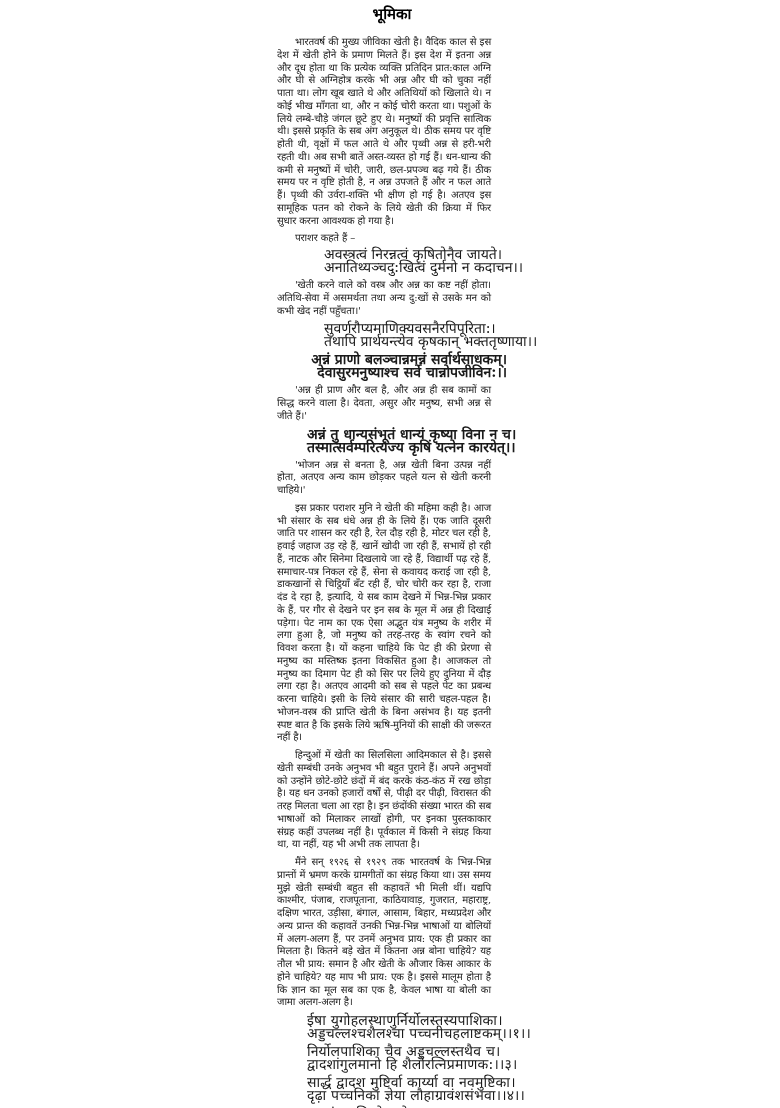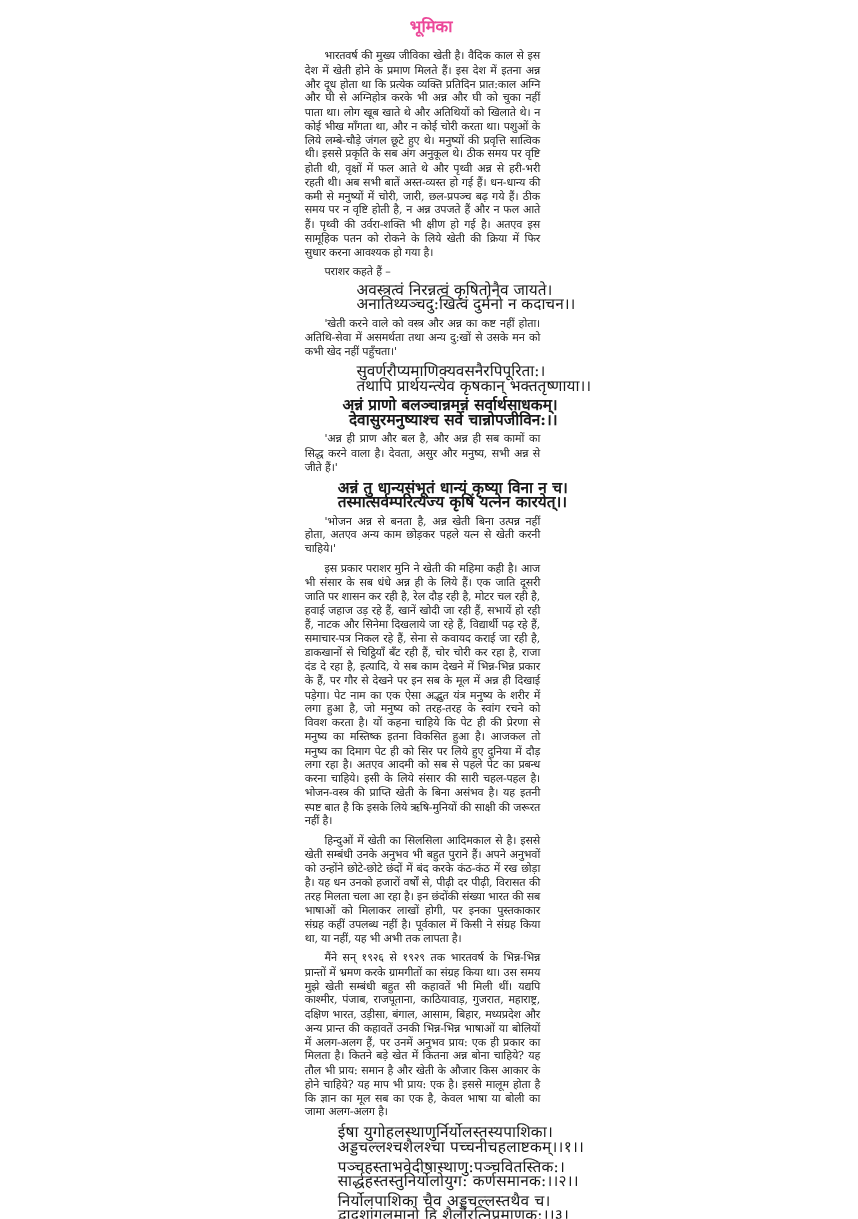--- a/index.html
+++ b/index.html
@@ -1,20 +1,20 @@
 <!DOCTYPE html>
 <html><head>
 <meta charset="utf-8">
 <style>
   html, body { margin: 0; padding: 0; background: #ffffff; }
   body { width: 780px; height: 1108px; position: relative; overflow: hidden;
          font-family: "DejaVu Serif", "Liberation Serif", serif; color: #1a1a1a; }
   .page { position: absolute; left: 277px; top: 0; width: 230px; }
   .title { text-align: center; font-family: "DejaVu Sans", sans-serif; font-weight: bold;
-           font-size: 15px; line-height: 24px; margin: 12px 0 10px 0; color: #ec4899; }
+           font-size: 15px; line-height: 24px; margin: 2px 0 10px 0; color: #000000; }
   p { margin: 0 16px 5px 0; font-size: 10px; line-height: 12.75px; text-align: justify;
       text-indent: 18px; letter-spacing: -0.15px; }
   p.lead { text-indent: 18px; margin-bottom: 3px; }
   .verse { margin: 0 0 5px 0; padding-left: 47px; font-size: 14px; line-height: 13px; }
   .verse.bold { font-weight: bold; padding-left: 30px; text-align: right; }
   .verse.wide { padding-left: 30px; letter-spacing: 0.2px; }
   .verse div { white-space: nowrap; }
 </style>
 </head>
 <body>
@@ -44,24 +44,20 @@
       </div>
       <p>'भोजन अन्न से बनता है, अन्न खेती बिना उत्पन्न नहीं होता, अतएव अन्य काम छोड़कर पहले यत्न से खेती करनी चाहिये।'</p>
       <p>इस प्रकार पराशर मुनि ने खेती की महिमा कही है। आज भी संसार के सब धंधे अन्न ही के लिये हैं। एक जाति दूसरी जाति पर शासन कर रही है, रेल दौड़ रही है, मोटर चल रही है, हवाई जहाज उड़ रहे हैं, खानें खोदी जा रही हैं, सभायें हो रही हैं, नाटक और सिनेमा दिखलाये जा रहे हैं, विद्यार्थी पढ़ रहे हैं, समाचार-पत्र निकल रहे हैं, सेना से कवायद कराई जा रही है, डाकखानों से चिट्ठियाँ बँट रही हैं, चोर चोरी कर रहा है, राजा दंड दे रहा है, इत्यादि, ये सब काम देखने में भिन्न-भिन्न प्रकार के हैं, पर गौर से देखने पर इन सब के मूल में अन्न ही दिखाई पड़ेगा। पेट नाम का एक ऐसा अद्भुत यंत्र मनुष्य के शरीर में लगा हुआ है, जो मनुष्य को तरह-तरह के स्वांग रचने को विवश करता है। यों कहना चाहिये कि पेट ही की प्रेरणा से मनुष्य का मस्तिष्क इतना विकसित हुआ है। आजकल तो मनुष्य का दिमाग पेट ही को सिर पर लिये हुए दुनिया में दौड़ लगा रहा है। अतएव आदमी को सब से पहले पेट का प्रबन्ध करना चाहिये। इसी के लिये संसार की सारी चहल-पहल है। भोजन-वस्त्र की प्राप्ति खेती के बिना असंभव है। यह इतनी स्पष्ट बात है कि इसके लिये ऋषि-मुनियों की साक्षी की जरूरत नहीं है।</p>
       <p>हिन्दुओं में खेती का सिलसिला आदिमकाल से है। इससे खेती सम्बंधी उनके अनुभव भी बहुत पुराने हैं। अपने अनुभवों को उन्होंने छोटे-छोटे छंदों में बंद करके कंठ-कंठ में रख छोड़ा है। यह धन उनको हजारों वर्षों से, पीढ़ी दर पीढ़ी, विरासत की तरह मिलता चला आ रहा है। इन छंदोंकी संख्या भारत की सब भाषाओं को मिलाकर लाखों होगी, पर इनका पुस्तकाकार संग्रह कहीं उपलब्ध नहीं है। पूर्वकाल में किसी ने संग्रह किया था, या नहीं, यह भी अभी तक लापता है।</p>
       <p>मैंने सन् १९२६ से १९२९ तक भारतवर्ष के भिन्न-भिन्न प्रान्तों में भ्रमण करके ग्रामगीतों का संग्रह किया था। उस समय मुझे खेती सम्बंधी बहुत सी कहावतें भी मिली थीं। यद्यपि काश्मीर, पंजाब, राजपूताना, काठियावाड़, गुजरात, महाराष्ट्र, दक्षिण भारत, उड़ीसा, बंगाल, आसाम, बिहार, मध्यप्रदेश और अन्य प्रान्त की कहावतें उनकी भिन्न-भिन्न भाषाओं या बोलियों में अलग-अलग हैं, पर उनमें अनुभव प्राय: एक ही प्रकार का मिलता है। कितने बड़े खेत में कितना अन्न बोना चाहिये? यह तौल भी प्राय: समान है और खेती के औजार किस आकार के होने चाहिये? यह माप भी प्राय: एक है। इससे मालूम होता है कि ज्ञान का मूल सब का एक है, केवल भाषा या बोली का जामा अलग-अलग है।</p>
       <div class="verse wide">
         <div>ईषा युगोहलस्थाणुर्निर्योलस्तस्यपाशिका।</div>
         <div>अड्डचल्लश्चशैलश्चा पच्चनीचहलाष्टकम्।।१।।</div>
       </div>
       <div class="verse wide">
-        <div>पञ्चहस्ताभवेदीषास्थाणु:पञ्चवितस्तिक:।</div>
-        <div>सार्द्धहस्तस्तुनिर्योलोयुग: कर्णसमानक:।।२।।</div>
-      </div>
-      <div class="verse wide">
         <div>निर्योलपाशिका चैव अड्डचल्लस्तथैव च।</div>
         <div>द्वादशांगुलमानो हि शैलोरत्निप्रमाणक:।।३।</div>
       </div>
       <div class="verse wide">
         <div>सार्द्ध द्वादश मुष्टिर्वा कार्य्या वा नवमुष्टिका।</div>
         <div>दृढ़ा पच्चनिका ज्ञेया लौहाग्रावंशसंभवा।।४।।</div>
       </div>
       <div class="verse wide">
         <div>पञ्चांगुलाधिकोहस्तो वा फालकास्मृता।</div>
       </div>

